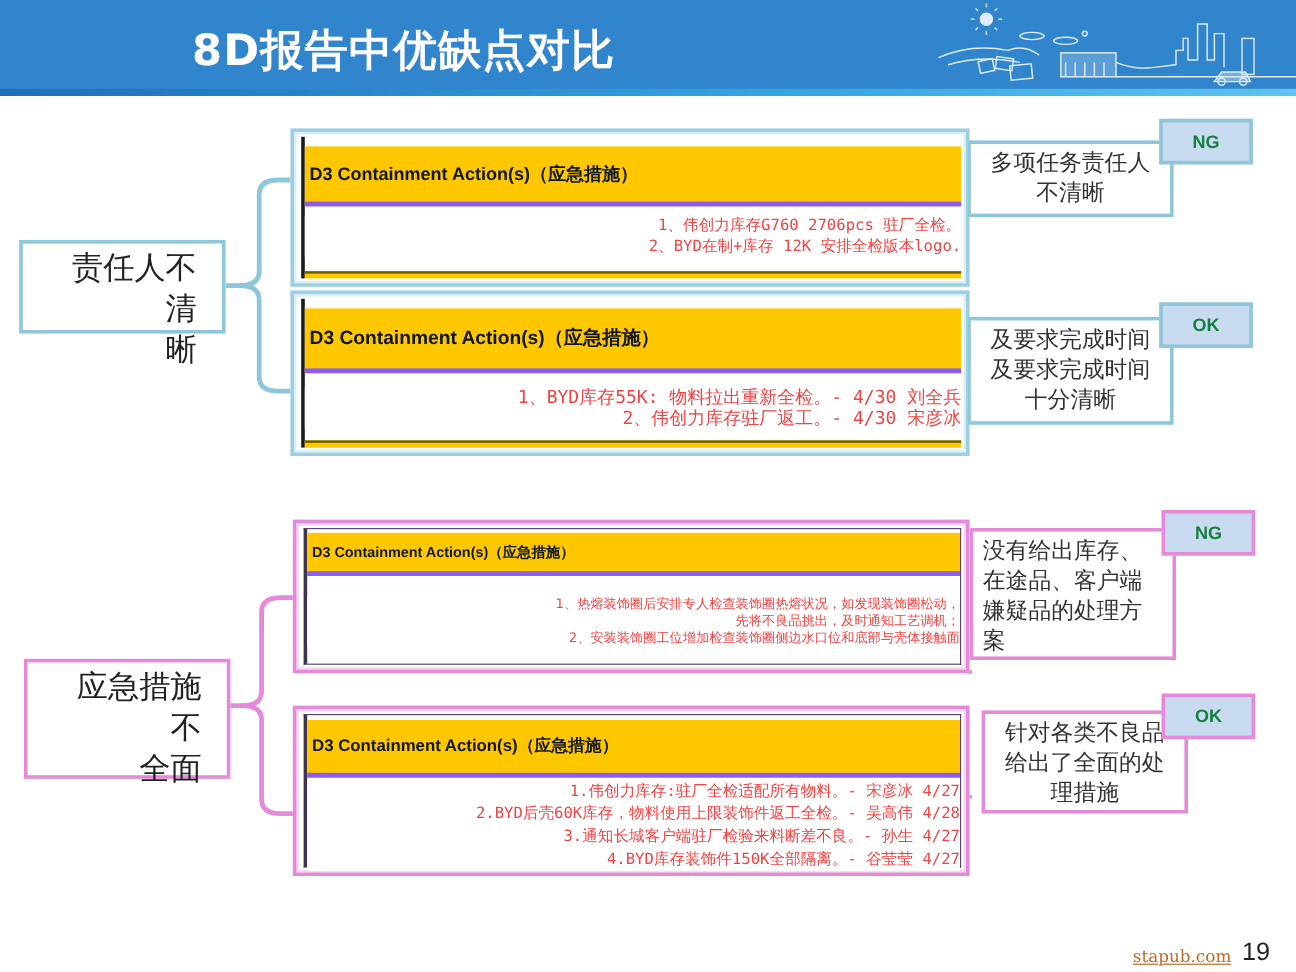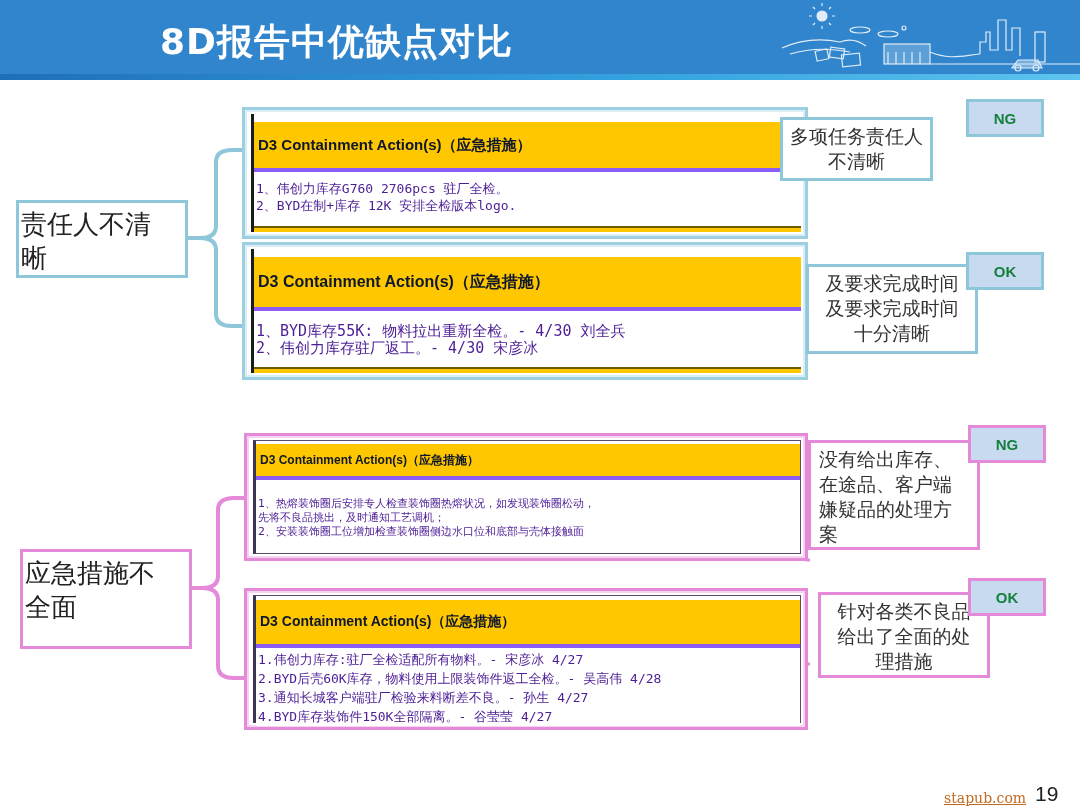--- a/index.html
+++ b/index.html
@@ -17,21 +17,21 @@
   }
   .header-title {
     position: absolute; left: 160px; top: 18px; color: #ffffff;
     font-family: "DejaVu Sans", sans-serif; font-size: 36px; font-weight: bold;
     letter-spacing: 1px;
   }
   .header-art { position: absolute; left: 780px; top: 2px; width: 300px; height: 72px; }
   .left-label {
     position: absolute; background: #fff;
     font-family: "DejaVu Serif", serif; font-size: 26px; color: #222;
-    line-height: 34px; padding: 4px 2px; text-align: left;
+    line-height: 34px; padding: 4px 21px; text-align: right;
   }
   .blue-border { border: 3px solid #8ec6da; }
   .pink-border { border: 3px solid #e58ad9; }
 
   .d3-card {
     position: absolute; background: #fff;
   }
   .d3-card.blue { border: 3px solid #9cd0e0; box-shadow: inset 0 0 0 2px #d9eef5; }
   .d3-card.pink { border: 3px solid #e58ad9; box-shadow: inset 0 0 0 2px #f6d3f1; }
   .d3-inner {
@@ -40,22 +40,23 @@
   }
   .d3-inner.pinkcard { border: 1px solid #5a4a70; border-left: 3px solid #3d3550; }
   .d3-header {
     position: absolute; left: 0; right: 0; background: #ffc700;
     border-bottom: 4px solid #8b5cf6;
     font-family: "Liberation Sans", sans-serif; font-weight: bold; color: #0f172a;
     display: flex; align-items: center; padding-left: 4px;
   }
   .d3-body {
     position: absolute; left: 0; right: 0; background: #fff;
-    font-family: "DejaVu Sans Mono", monospace; color: #4c1d95;
+    font-family: "DejaVu Sans Mono", monospace; color: #ef4444;
     padding-left: 2px;
+    text-align: right;
   }
   .d3-line { white-space: nowrap; }
   .d3-footer {
     position: absolute; left: 0; right: 0; bottom: 0; height: 6px;
     background: #ffc700; border-top: 2px solid #6b5a00;
   }
 
   .note-box {
     position: absolute; background: #fff;
     font-family: "DejaVu Serif", serif; color: #333; font-size: 19px;
@@ -145,21 +146,21 @@
   <div class="d3-inner">
     <div class="d3-header" style="top:8px; height:54px; font-size:16px;">D3  Containment Action(s)（应急措施）</div>
     <div class="d3-body" style="top:74px; font-size:15px; line-height:17px;">
       <div class="d3-line">1、BYD库存55K: 物料拉出重新全检。- 4/30 刘全兵</div>
       <div class="d3-line">2、伟创力库存驻厂返工。- 4/30 宋彦冰</div>
     </div>
     <div class="d3-footer"></div>
   </div>
 </div>
 
-<div class="note-box blue-border" style="left:780px; top:117px; width:153px; height:64px;">
+<div class="note-box blue-border" style="left:806px; top:117px; width:172px; height:64px;">
   <div>多项任务责任人</div>
   <div>不清晰</div>
 </div>
 <div class="badge blue" style="left:966px; top:99px;">NG</div>
 
 <div class="note-box blue-border" style="left:806px; top:264px; width:172px; height:90px;">
   <div>及要求完成时间</div>
   <div>及要求完成时间</div>
   <div>十分清晰</div>
 </div>

